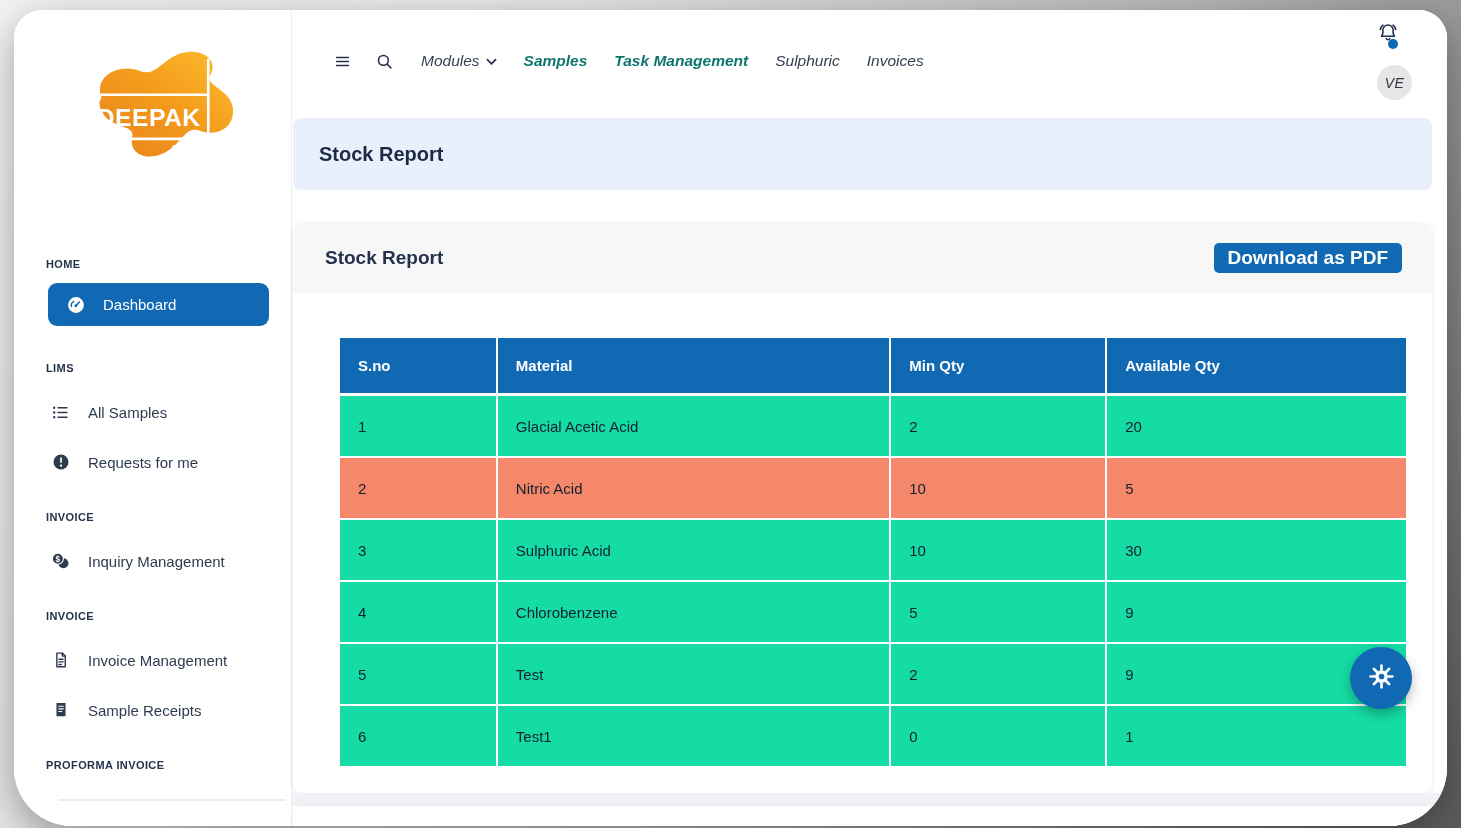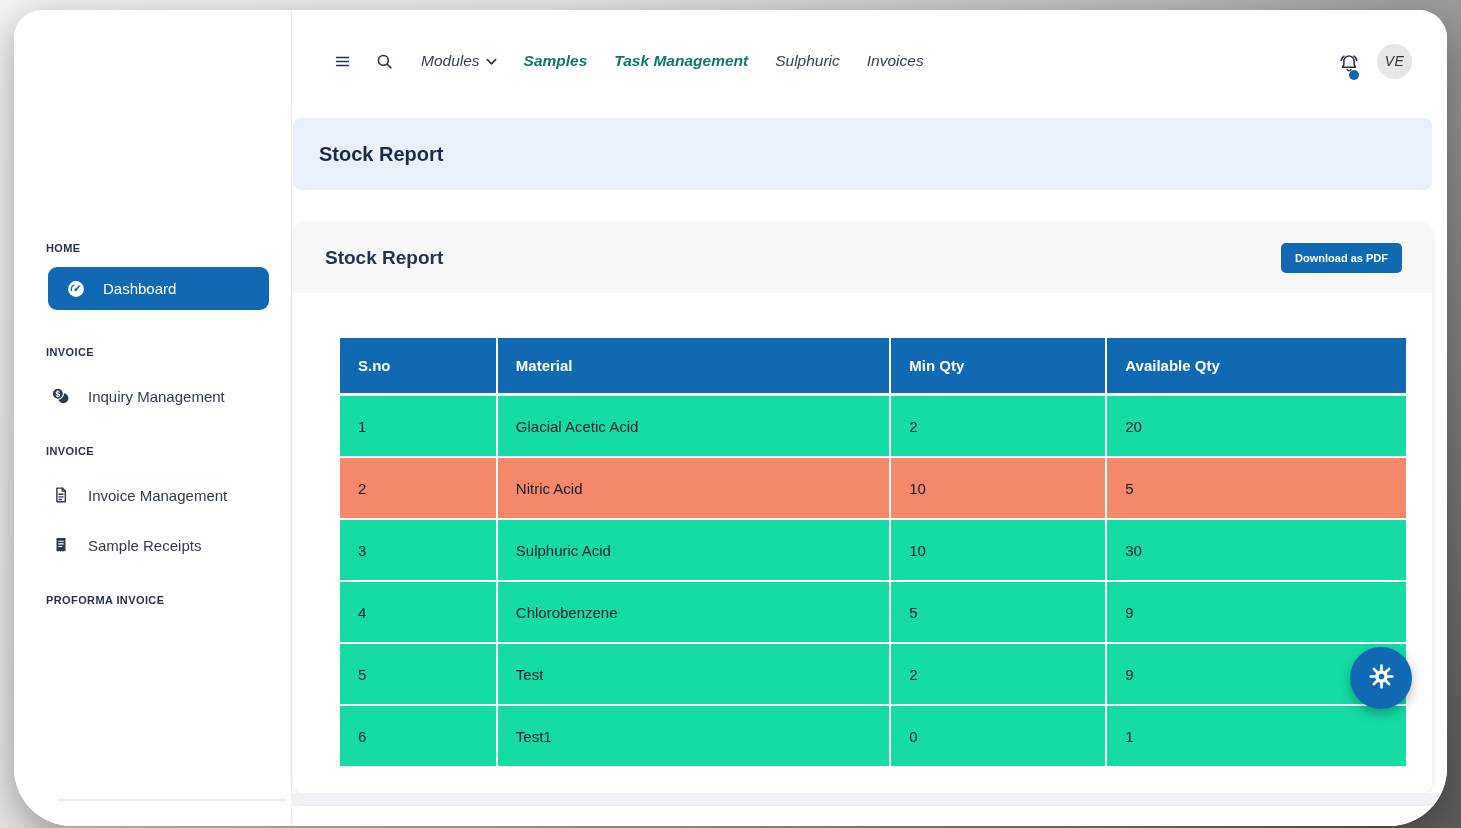--- a/index.html
+++ b/index.html
@@ -11,48 +11,48 @@
   .window {
     position:absolute; left:14px; top:10px; width:1433px; height:816px;
     background:#ffffff; border-radius:28px 28px 58px 58px; overflow:hidden;
     box-shadow:0 12px 40px rgba(0,0,0,0.35);
   }
   
   .sidebar { position:absolute; left:0; top:0; width:278px; height:100%; background:#fff; border-right:1px solid #ECEDF1; }
   .logo-wrap { position:absolute; left:67px; top:34px; width:156px; height:122px; }
   .side-nav { position:absolute; top:232px; left:20px; width:238px; }
   .section { margin-top:36px; }
-  .section:first-child { margin-top:0; }
+  .section:first-child { margin-top:16px; }
   .section-label { font-size:11px; font-weight:700; color:#26334D; letter-spacing:0.4px; margin-left:12px; height:13px; }
   .nav-item { display:flex; align-items:center; gap:17px; padding-left:16px; margin-top:24px; height:26px;
               color:#2E3B4F; font-size:15px; font-weight:500; cursor:pointer; }
   .nav-item .ico { width:21px; display:flex; align-items:center; justify-content:center; }
   .nav-item.active { background:var(--blue); color:#fff; height:43px; border-radius:9px; width:221px; margin-left:14px; margin-top:12px; padding-left:17px;gap:17px; }
   .side-divider { position:absolute; top:789px; left:44px; width:228px; height:2px; background:#E9EDF5; border-radius:1px; }
   
   .main { position:absolute; left:278px; top:0; width:1155px; height:100%; background:#fff; }
   .topnav { position:absolute; top:30px; left:0; width:100%; height:42px; display:flex; align-items:center; padding:0 35px 0 41px;font-style:italic; }
   .icon-btn { display:flex; align-items:center; justify-content:center; cursor:pointer; }
   .menu-items { display:flex; align-items:center; gap:27px; margin-left:27px; }
   .nav-link { font-size:15.5px; color:#333F52; font-weight:500; cursor:pointer; display:flex; align-items:center; gap:6px; }
   .nav-link.strong { font-weight:700; color:#0f766e; }
-  .topnav-right { margin-left:auto; display:flex; align-items:flex-end; gap:17px; }
+  .topnav-right { margin-left:auto; display:flex; align-items:flex-start; gap:17px;flex-direction:column; }
   .bell-wrap { position:relative; cursor:pointer; }
   .bell-badge { position:absolute; right:1px; bottom:-1px; width:10px; height:10px; border-radius:50%; background:#0B69B5; }
   .avatar { width:35px; height:35px; border-radius:50%; background:#E6E6E8; display:flex; align-items:center; justify-content:center;
             font-size:14px; color:#32323A; font-weight:500; letter-spacing:0.3px; cursor:pointer; }
   .banner { position:absolute; top:108px; left:1px; width:1139px; height:72px; background:var(--banner); border-radius:8px;
             display:flex; align-items:center; padding-left:26px; }
   .banner-title { font-size:20px; font-weight:700; color:#1D2A46; }
   .card { position:absolute; top:213px; left:1px; width:1139px; height:570px; background:#fff; border-radius:10px;
           box-shadow:0 1px 5px rgba(20,30,60,0.10); }
   .card-header { height:70px; background:#F7F7F8; border-radius:10px 10px 0 0; display:flex; align-items:center; padding:0 30px 0 32px; }
   .card-title { font-size:19px; font-weight:700; color:#26324D; }
   .download-btn { margin-left:auto; background:var(--blue); color:#fff; border:none; font-family:inherit;
-                  font-size:11px; font-weight:700; height:30px; padding:0 14px; border-radius:5px; cursor:pointer; }
+                  font-size:19px; font-weight:700; height:30px; padding:0 14px; border-radius:5px; cursor:pointer; }
   
   .stock-table { position:absolute; top:115px; left:32px; width:1075px;padding-left:15px; }
   .tr-head, .tr { display:grid; grid-template-columns:14.7% 36.93% 20.19% 28.18%; column-gap:2px; }
   .tr-head { height:55px; margin-bottom:3px; }
   .th { background:var(--blue); color:#fff; font-size:15px; font-weight:700; display:flex; align-items:center; padding-left:18px; }
   .tr { height:60px; margin-bottom:2px; }
   .td { display:flex; align-items:center; padding-left:18px; font-size:15px; font-weight:500; color:#12202E; }
   .tr.ok .td { background:var(--green); }
   .tr.low .td { background:var(--salmon); }
   .gap-strip { position:absolute; top:783px; left:0; width:1155px; height:13px; background:#F1F2F5; }
@@ -60,33 +60,72 @@
            box-shadow:0 0 4px rgba(20,30,60,0.07); }
   .fab { position:absolute; left:1336px; top:637px; width:62px; height:62px; border-radius:50%; background:var(--blue);
          display:flex; align-items:center; justify-content:center; box-shadow:0 5px 12px rgba(0,0,0,0.28); cursor:pointer; }
 </style>
 </head>
 <body>
 
 <div class="window">
 
   <div class="sidebar">
+    <div class="logo-wrap">
+      <svg viewBox="0 0 152 118" width="156" height="122">
+        <defs>
+          <linearGradient id="blobGrad" x1="0" y1="1" x2="1" y2="0">
+            <stop offset="0%" stop-color="#E8821E"></stop>
+            <stop offset="55%" stop-color="#F49D1C"></stop>
+            <stop offset="100%" stop-color="#FDBD2F"></stop>
+          </linearGradient>
+        </defs>
+        <path d="M 20 52 C 12 30, 38 18, 58 26 C 74 32, 80 12, 100 8 C 120 4, 134 16, 126 30
+                 C 120 40, 146 44, 148 62 C 150 82, 132 90, 116 84 C 102 79, 100 94, 84 104
+                 C 64 116, 46 106, 50 90 C 53 78, 30 82, 22 68 C 16 58, 18 56, 20 52 Z" fill="url(#blobGrad)"></path>
+        <path d="M 124 14 L 124 92 L 9 92 L 9 49 L 124 49" fill="none" stroke="#ffffff" stroke-width="2.6"></path>
+        <text x="66" y="79" text-anchor="middle" font-size="24" font-weight="bold" fill="#ffffff" font-family="Liberation Sans, sans-serif" letter-spacing="0.5">DEEPAK</text>
+        <text x="124" y="104" text-anchor="end" font-size="8.5" font-weight="bold" fill="#ffffff" font-family="Liberation Sans, sans-serif" letter-spacing="2">CYBIT</text>
+      </svg>
+    </div>
     <nav class="side-nav" id="sideNav">
         <div class="section">
           <div class="section-label">HOME</div>
           <div class="nav-item active">
             <span class="ico">
               <svg viewBox="0 0 24 24" width="20" height="20">
                 <circle cx="12" cy="12" r="9.5" fill="#ffffff"></circle>
                 <path d="M11.8 13 16 8.4" stroke="#0B69B5" stroke-width="1.9" stroke-linecap="round" fill="none"></path>
                 <circle cx="11.8" cy="13" r="1.7" fill="#0B69B5"></circle>
                 <path d="M6.6 13.8a5.6 5.6 0 0 1 2.6-6.2" stroke="#0B69B5" stroke-width="1.6" fill="none" stroke-linecap="round"></path>
               </svg>
             </span>
             <span>Dashboard</span>
+          </div>
+        </div>
+        <div class="section">
+          <div class="section-label">LIMS</div>
+          <div class="nav-item">
+            <span class="ico">
+              <svg viewBox="0 0 24 24" width="19" height="19" fill="none" stroke="#2E3B4F" stroke-linecap="round">
+                <path d="M4 6h.01M4 12h.01M4 18h.01" stroke-width="3"></path>
+                <path d="M9 6h11M9 12h11M9 18h11" stroke-width="2.1"></path>
+              </svg>
+            </span>
+            <span>All Samples</span>
+          </div>
+          <div class="nav-item">
+            <span class="ico">
+              <svg viewBox="0 0 24 24" width="18" height="18">
+                <circle cx="12" cy="12" r="10" fill="#2E3B4F"></circle>
+                <rect x="10.9" y="5.8" width="2.2" height="7.6" rx="1.1" fill="#fff"></rect>
+                <circle cx="12" cy="16.9" r="1.5" fill="#fff"></circle>
+              </svg>
+            </span>
+            <span>Requests for me</span>
           </div>
         </div>
         <div class="section">
           <div class="section-label">INVOICE</div>
           <div class="nav-item">
             <span class="ico">
               <svg viewBox="0 0 24 24" width="22" height="22">
                 <circle cx="15.3" cy="14.6" r="5.8" fill="#2E3B4F"></circle>
                 <circle cx="9" cy="9.4" r="6.3" fill="#2E3B4F" stroke="#fff" stroke-width="1.3"></circle>
                 <text x="9" y="12.7" text-anchor="middle" font-size="9.5" font-weight="bold" fill="#fff" font-family="Liberation Sans, sans-serif">$</text>

